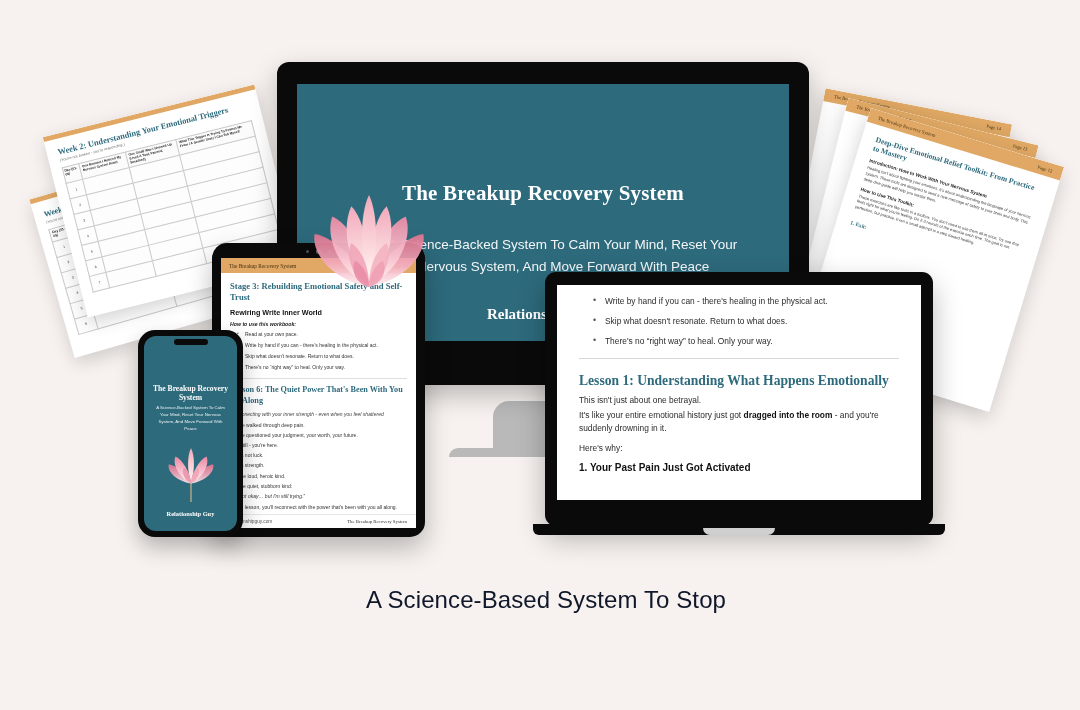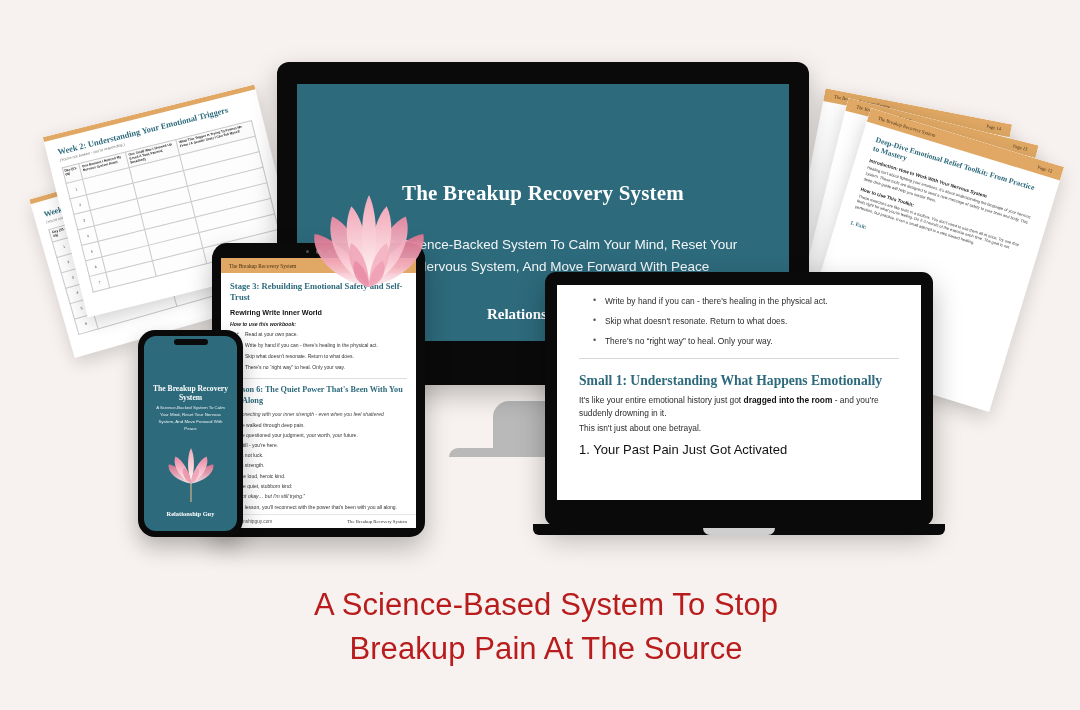--- a/index.html
+++ b/index.html
@@ -115,21 +115,21 @@
   .lp-bullets li::before {
     content: "\2022"; position: absolute; left: 0; top: -1px; color: #555; font-size: 9px;
   }
   .lp-rule { border-top: 1px solid #d8d8d8; margin: 11px 0 12px; }
   .lp-h1 {
     font-family: "Liberation Serif", serif; font-weight: bold; color: #2d6a7c;
     font-size: 13.6px; line-height: 1.42; margin-bottom: 9px;
   }
   .lp-p { color: #2b2b2b; font-size: 8.4px; line-height: 1.55; margin-bottom: 7px; }
   .lp-p b { color: #111; }
-  .lp-strong { font-weight: normal; color: #111; font-size: 13px; }
+  .lp-strong { font-weight: bold; color: #111; font-size: 10px; }
 
   
   #tablet { position: absolute; left: 212px; top: 243px; width: 213px; height: 294px; }
   .tab-body {
     width: 100%; height: 100%; background: #0a0a0a;
     border-radius: 15px; padding: 15px 9px 9px 9px;
     box-shadow: 0 11px 26px rgba(0,0,0,0.26);
   }
   .tab-cam {
     position: absolute; left: 0; right: 0; top: 6px;
@@ -201,21 +201,21 @@
     font-family: "Liberation Serif", serif; font-weight: bold;
     color: #fff; font-size: 6.4px;
   }
 
   
   .lotus { position: absolute; pointer-events: none; }
 
   
   #headline {
     position: absolute; left: 0; right: 0; top: 583px; text-align: center;
-    color: #b91c1c; font-size: 31px; line-height: 1.42; font-weight: 400;
+    color: #0f172a; font-size: 24px; line-height: 1.42; font-weight: 400;
     letter-spacing: .1px;
     padding-left: 12px;
   }
 </style>
 </head>
 <body>
 
 <div id="stage">
 
   <div class="sheet" style="left:48px; top:168px; width:205px; height:165px;
@@ -451,25 +451,26 @@
 
   <div id="laptop">
     <div class="lap-lid">
       <div class="lap-screen">
         <ul class="lp-bullets">
           <li>Write by hand if you can - there's healing in the physical act.</li>
           <li>Skip what doesn't resonate. Return to what does.</li>
           <li>There's no “right way” to heal. Only your way.</li>
         </ul>
         <div class="lp-rule"></div>
-        <div class="lp-h1">Small 1: Understanding What Happens Emotionally</div>
+        <div class="lp-h1">Lesson 1: Understanding What Happens Emotionally</div>
+        <div class="lp-p" style="margin-top:-5px;">This isn't just about one betrayal.</div>
         <div class="lp-p" style="margin-top:-5px;">
           <span>It's like your entire emotional history just got </span><b>dragged into the room</b><span> - and you're suddenly drowning in it.</span>
         </div>
-        <div class="lp-p" style="margin-top:-5px;">This isn't just about one betrayal.</div>
+        <div class="lp-p" style="margin-top:6px;">Here's why:</div>
         <div class="lp-strong">1. Your Past Pain Just Got Activated</div>
       </div>
     </div>
   </div>
   <div id="lap-base"></div>
   <div id="lap-notch"></div>
 
   <div id="phone">
     <div class="ph-body">
       <div class="ph-screen">
@@ -488,16 +489,15 @@
             <path d="M100 160 C 122 150, 132 124, 124 106 C 108 116, 100 140, 100 160 Z" fill="#efa3b6" opacity=".9"></path>
           </svg>
         </div>
         <div class="ph-brand">Relationship Guy</div>
       </div>
     </div>
   </div>
 
   <div id="headline">
     <div>A Science-Based System To Stop</div>
-    <div>Breakup Pain At The Source</div>
   </div>
 
 </div>
 
 </body></html>

